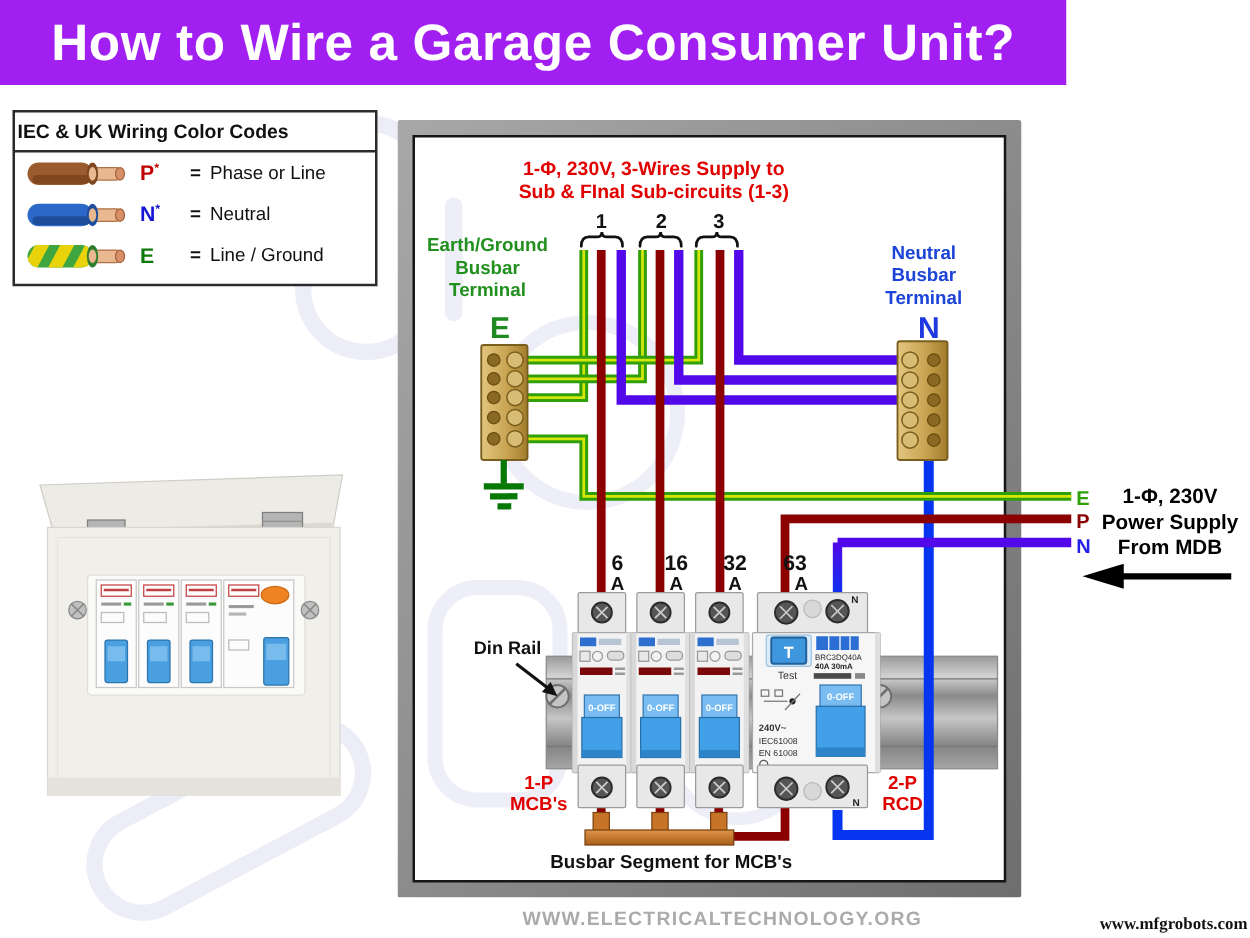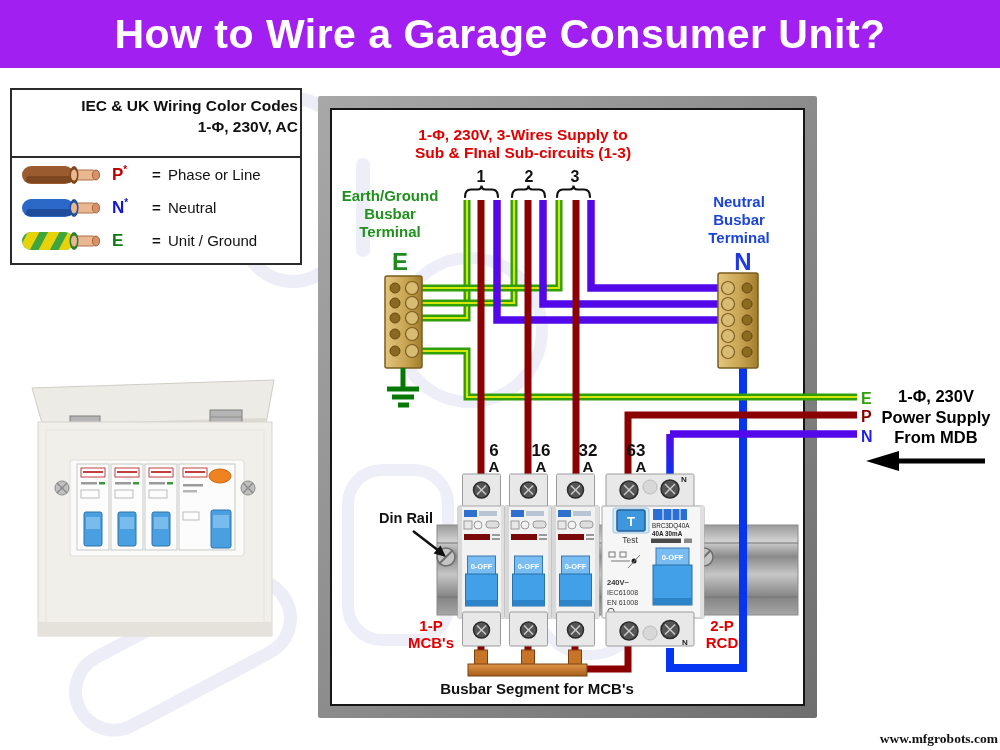--- a/index.html
+++ b/index.html
@@ -1,24 +1,24 @@
 <!DOCTYPE html>
 <html><head>
 <meta charset="utf-8">
 <style>
   html,body{margin:0;padding:0;background:#fff;}
   #screen{position:relative;width:1000px;height:750px;background:#fff;overflow:hidden;
           font-family:"Liberation Sans",sans-serif;}
   .wm{position:absolute;z-index:0;border:13px solid #EDEDF7;border-radius:60px;}
-  #header{position:absolute;z-index:2;left:0;top:0;width:1000px;height:68px;background:#A21FF2;
+  #header{position:absolute;z-index:2;left:0;top:0;width:853px;height:68px;background:#A21FF2;
           display:flex;align-items:center;justify-content:center;}
   #header .title{color:#fff;font-size:41px;font-weight:bold;letter-spacing:.5px;}
   #legend{position:absolute;z-index:2;left:10px;top:88px;width:288px;background:#fff;
           border:2px solid #2b2b2b;}
-  #legend .lg-title{border-bottom:2px solid #2b2b2b;text-align:right;padding:5px 2px 19px;}
+  #legend .lg-title{border-bottom:2px solid #2b2b2b;text-align:left;padding:5px 2px 4px;}
   #legend .lg-title div{font-size:15.5px;font-weight:bold;color:#111;line-height:21px;}
   .lg-row{display:flex;align-items:center;height:33px;padding:0 8px;}
   .lg-sym{width:40px;font-size:17px;font-weight:bold;text-align:left;padding-left:6px;}
   .lg-sym sup{font-size:10px;}
   .lg-eq{width:16px;font-weight:bold;color:#111;font-size:15px;}
   .lg-label{font-size:15px;font-weight:normal;color:#111;}
   .sym-p{color:#C00000;} .sym-n{color:#1515D5;} .sym-e{color:#0A7A0A;}
   #photo{position:absolute;z-index:2;left:26px;top:372px;width:258px;height:272px;}
   #diagram{position:absolute;z-index:2;left:318px;top:88px;}
   #site-credit{position:absolute;z-index:3;left:418px;top:727px;width:300px;text-align:center;
@@ -35,21 +35,20 @@
   <div class="wm" style="left:236px;top:92px;width:88px;height:170px;"></div>
   <div class="wm" style="left:60px;top:610px;width:220px;height:64px;transform:rotate(-28deg);"></div>
 
   <div id="header">
     <div class="title">How to Wire a Garage Consumer Unit?</div>
   </div>
 
   <div id="legend">
     <div class="lg-title">
       <div>IEC &amp; UK Wiring Color Codes</div>
-      <div>1-Φ, 230V, AC</div>
     </div>
     <div class="lg-row">
       <svg width="86" height="24" viewBox="0 0 86 24">
         <rect x="2" y="3" width="52" height="18" rx="9" fill="#9A5B2E"></rect>
         <rect x="6" y="13" width="46" height="7" rx="3.5" fill="#7E471F"></rect>
         <rect x="52" y="7" width="24" height="10" rx="3" fill="#E9B890" stroke="#B0714A"></rect>
         <ellipse cx="54" cy="12" rx="4.5" ry="9" fill="#7E471F"></ellipse>
         <ellipse cx="54" cy="12" rx="3" ry="5.5" fill="#E9B890"></ellipse>
         <ellipse cx="76" cy="12" rx="3.6" ry="5" fill="#D79068" stroke="#A5643C"></ellipse>
       </svg>
@@ -83,21 +82,21 @@
           <rect x="24" y="-6" width="10" height="36" fill="#E8D30A" transform="rotate(28 29 12)"></rect>
           <rect x="44" y="-6" width="10" height="36" fill="#E8D30A" transform="rotate(28 49 12)"></rect>
         </g>
         <rect x="52" y="7" width="24" height="10" rx="3" fill="#E9B890" stroke="#B0714A"></rect>
         <ellipse cx="54" cy="12" rx="4.5" ry="9" fill="#2E7E2E"></ellipse>
         <ellipse cx="54" cy="12" rx="3" ry="5.5" fill="#E9B890"></ellipse>
         <ellipse cx="76" cy="12" rx="3.6" ry="5" fill="#D79068" stroke="#A5643C"></ellipse>
       </svg>
       <span class="lg-sym sym-e"><span>E</span><sup></sup></span>
       <span class="lg-eq">=</span>
-      <span class="lg-label">Unit / Ground</span>
+      <span class="lg-label">Line / Ground</span>
     </div>
   </div>
 
   <svg id="photo" width="258" height="272" viewBox="0 0 258 272">
     <rect x="16" y="256" width="228" height="8" fill="#000" opacity="0.06"></rect>
     <polygon points="6,16 248,8 240,52 18,58" fill="#EDEBE5" stroke="#CFCDC6"></polygon>
     <polygon points="18,52 240,46 238,58 20,62" fill="#DBD9D2"></polygon>
     <g>
       <rect x="44" y="44" width="30" height="14" fill="#B5B5B5" stroke="#7E7E7E"></rect>
       <line x1="44" y1="51" x2="74" y2="51" stroke="#8E8E8E"></line>
@@ -476,14 +475,15 @@
     <text x="861" y="442" font-size="16" font-weight="bold" fill="#2222E8">N</text>
     <text x="936" y="402" font-size="16.5" font-weight="bold" fill="#000" text-anchor="middle">1-Φ, 230V</text>
     <text x="936" y="423" font-size="16.5" font-weight="bold" fill="#000" text-anchor="middle">Power Supply</text>
     <text x="936" y="443" font-size="16.5" font-weight="bold" fill="#000" text-anchor="middle">From MDB</text>
     <g>
       <line x1="896" y1="461" x2="985" y2="461" stroke="#000" stroke-width="5"></line>
       <polygon points="866,461 899,451 899,471" fill="#000"></polygon>
     </g>
   </svg>
 
+  <div id="site-credit">WWW.ELECTRICALTECHNOLOGY.ORG</div>
   <div id="mfg-credit">www.mfgrobots.com</div>
 </div>
 
 </body></html>

